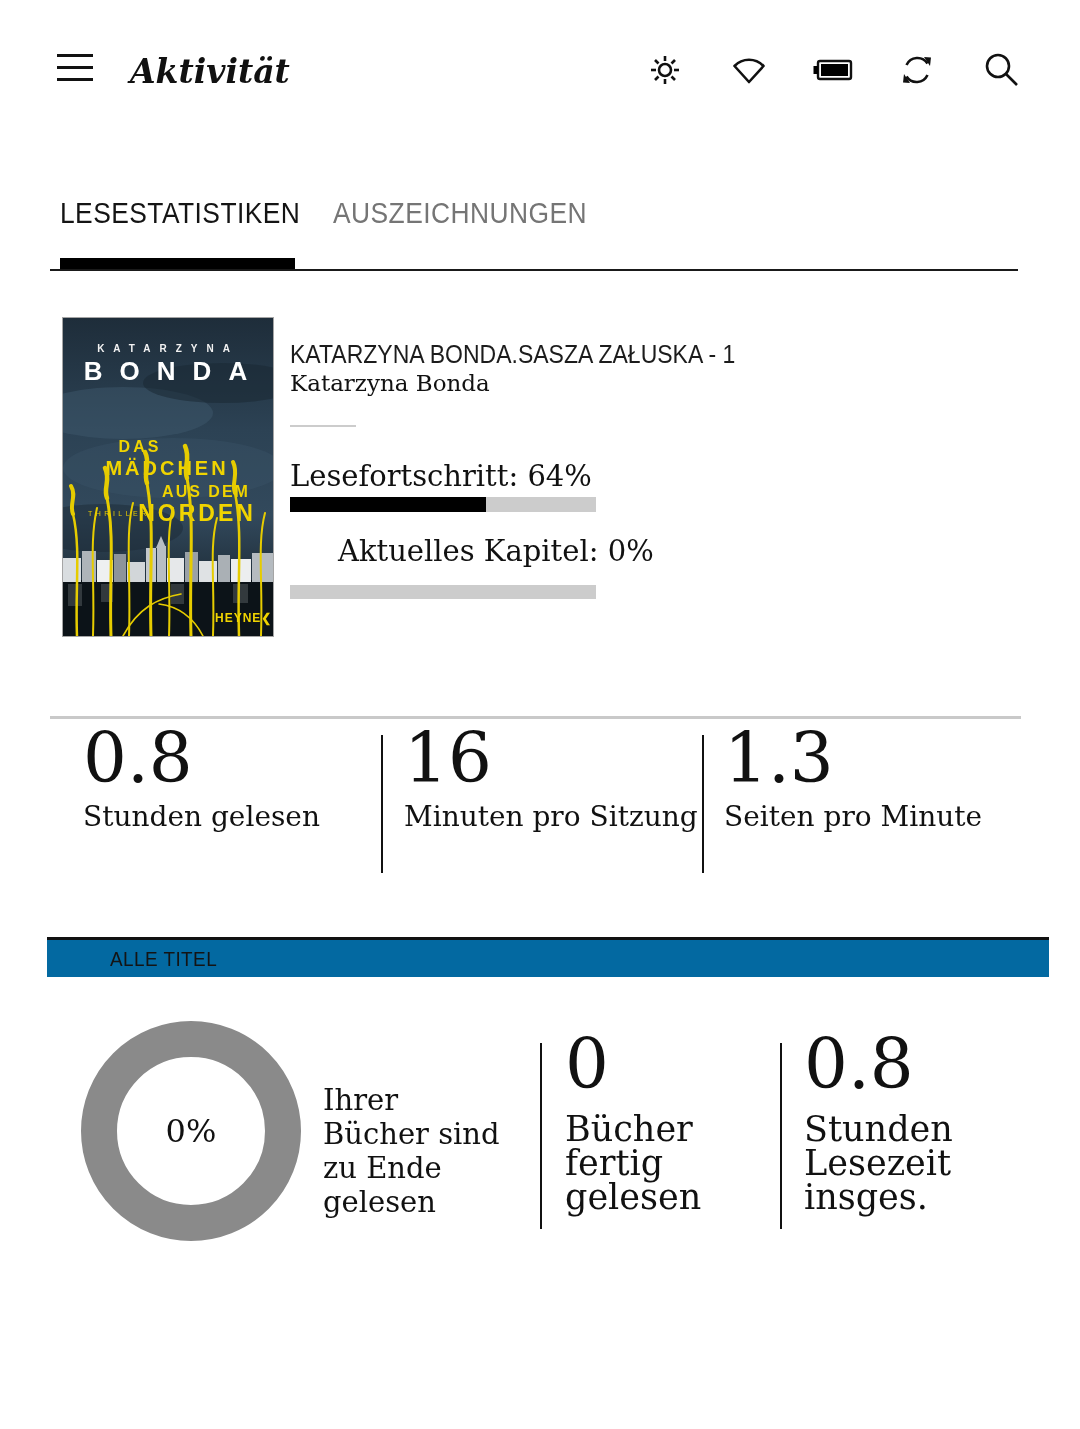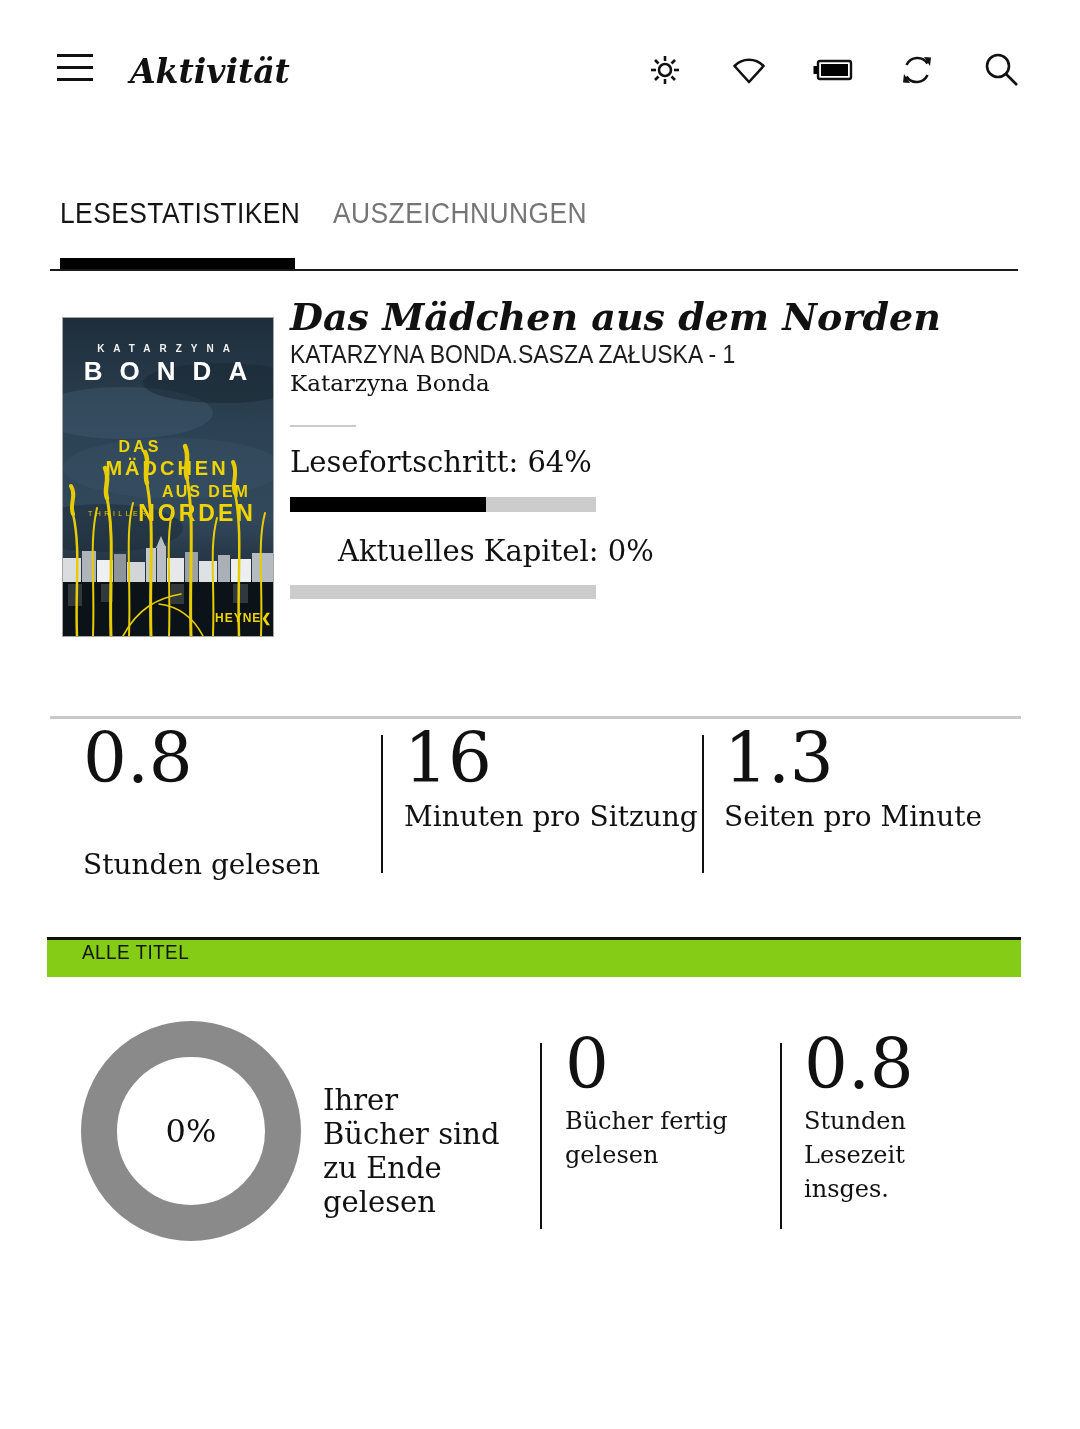--- a/index.html
+++ b/index.html
@@ -23,50 +23,50 @@
   .tab-active-bar{left:60px;top:258px;width:235px;height:11px;background:#000;}
 
   
   .cover{left:62px;top:317px;width:210px;height:318px;border:1px solid #a5a5a5;cursor:pointer;}
   .book-title{left:290px;top:294px;font-size:38px;font-style:italic;font-weight:bold;}
   .book-series{left:290px;top:340px;font-family:"Liberation Sans",sans-serif;font-size:25px;
                transform:scaleX(.92);transform-origin:left;white-space:nowrap;color:#1c1c1c;}
   .book-author{left:290px;top:370px;font-size:23px;}
   .mini-divider{left:290px;top:425px;width:66px;height:2px;background:#ccc;}
   .progress-label{left:290px;font-size:29px;}
-  .pl1{top:445px;} .pl2{top:534px;margin-left:48px;}
+  .pl1{top:459px;} .pl2{top:534px;margin-left:48px;}
   .bar{left:290px;width:306px;height:15px;background:#ccc;}
   .bar1{top:497px;} .bar2{top:585px;height:14px;}
   .bar-fill{height:100%;background:#000;width:0;}
 
   
   .wide-divider{left:50px;top:716px;width:971px;height:3px;background:#c9c9c9;}
   .stat-num{font-size:69px;line-height:1;}
   .stat-label{font-size:28px;white-space:nowrap;}
-  .sn1{left:83px;top:724px;} .sl1{left:83px;top:800px;margin-top:48px;}
+  .sn1{left:83px;top:724px;} .sl1{left:83px;top:800px;}
   .sn2{left:404px;top:724px;} .sl2{left:404px;top:800px;}
   .sn3{left:724px;top:724px;} .sl3{left:724px;top:800px;}
   .vdiv{width:2px;background:#111;}
   .vd1{left:381px;top:735px;height:138px;}
   .vd2{left:702px;top:735px;height:138px;}
 
   
-  .section-bar{left:47px;top:937px;width:974px;height:37px;background:#84cc16;
-               border-top:3px solid #111;display:flex;}
+  .section-bar{left:47px;top:937px;width:974px;height:37px;background:#0369a1;
+               border-top:3px solid #111;display:flex;align-items:center;padding-left:28px;}
   .section-title{font-family:"Liberation Sans",sans-serif;font-size:21px;letter-spacing:.5px;
                  margin-left:35px;transform:scaleX(.9);transform-origin:left;color:#141414;}
   .donut{left:81px;top:1021px;width:148px;height:148px;border:36px solid #8a8a8a;
          border-radius:50%;display:flex;align-items:center;justify-content:center;}
   .donut-pct{font-size:32px;}
   .donut-label{left:323px;top:1083px;width:182px;font-size:29px;line-height:34px;}
   .bvd1{left:540px;top:1043px;height:186px;}
   .bvd2{left:780px;top:1043px;height:186px;}
   .bn1{left:565px;top:1030px;} .bl1{left:565px;top:1104px;width:180px;}
   .bn2{left:804px;top:1030px;} .bl2{left:804px;top:1104px;width:125px;}
-  .b-label{font-size:24px;line-height:34px;}
+  .b-label{font-size:35px;line-height:34px;margin-top:8px;}
 </style>
 </head>
 <body>
 
 <div class="screen">
 
   <div class="abs hamburger">
     <span></span>
       <span></span>
       <span></span>
@@ -185,21 +185,20 @@
         <path d="M84 165 C 80 154, 88 146, 82 134" stroke-width="4.5"></path>
         <path d="M124 160 C 120 149, 128 141, 122 128" stroke-width="4.5"></path>
         <path d="M172 175 C 168 165, 176 156, 170 144" stroke-width="4"></path>
         <path d="M60 318 C 75 290, 95 280, 118 276" stroke-width="1.6"></path>
         <path d="M140 318 C 128 295, 112 288, 96 286" stroke-width="1.6"></path>
       </g>
       <text x="152" y="304" fill="#f0d400" font-family="Liberation Sans, sans-serif" font-size="12" font-weight="bold" letter-spacing="1">HEYNE❮</text>
     </svg>
   </div>
 
-  <div class="abs book-title">Das Mädchen aus dem Norden</div>
   <div class="abs book-series">KATARZYNA BONDA.SASZA ZAŁUSKA - 1</div>
   <div class="abs book-author">Katarzyna Bonda</div>
   <div class="abs mini-divider"></div>
 
   <div class="abs progress-label pl1">Lesefortschritt: 64%</div>
   <div class="abs bar bar1">
     <div class="bar-fill" style="width: 64%;"></div>
   </div>
 
   <div class="abs progress-label pl2">Aktuelles Kapitel: 0%</div>

